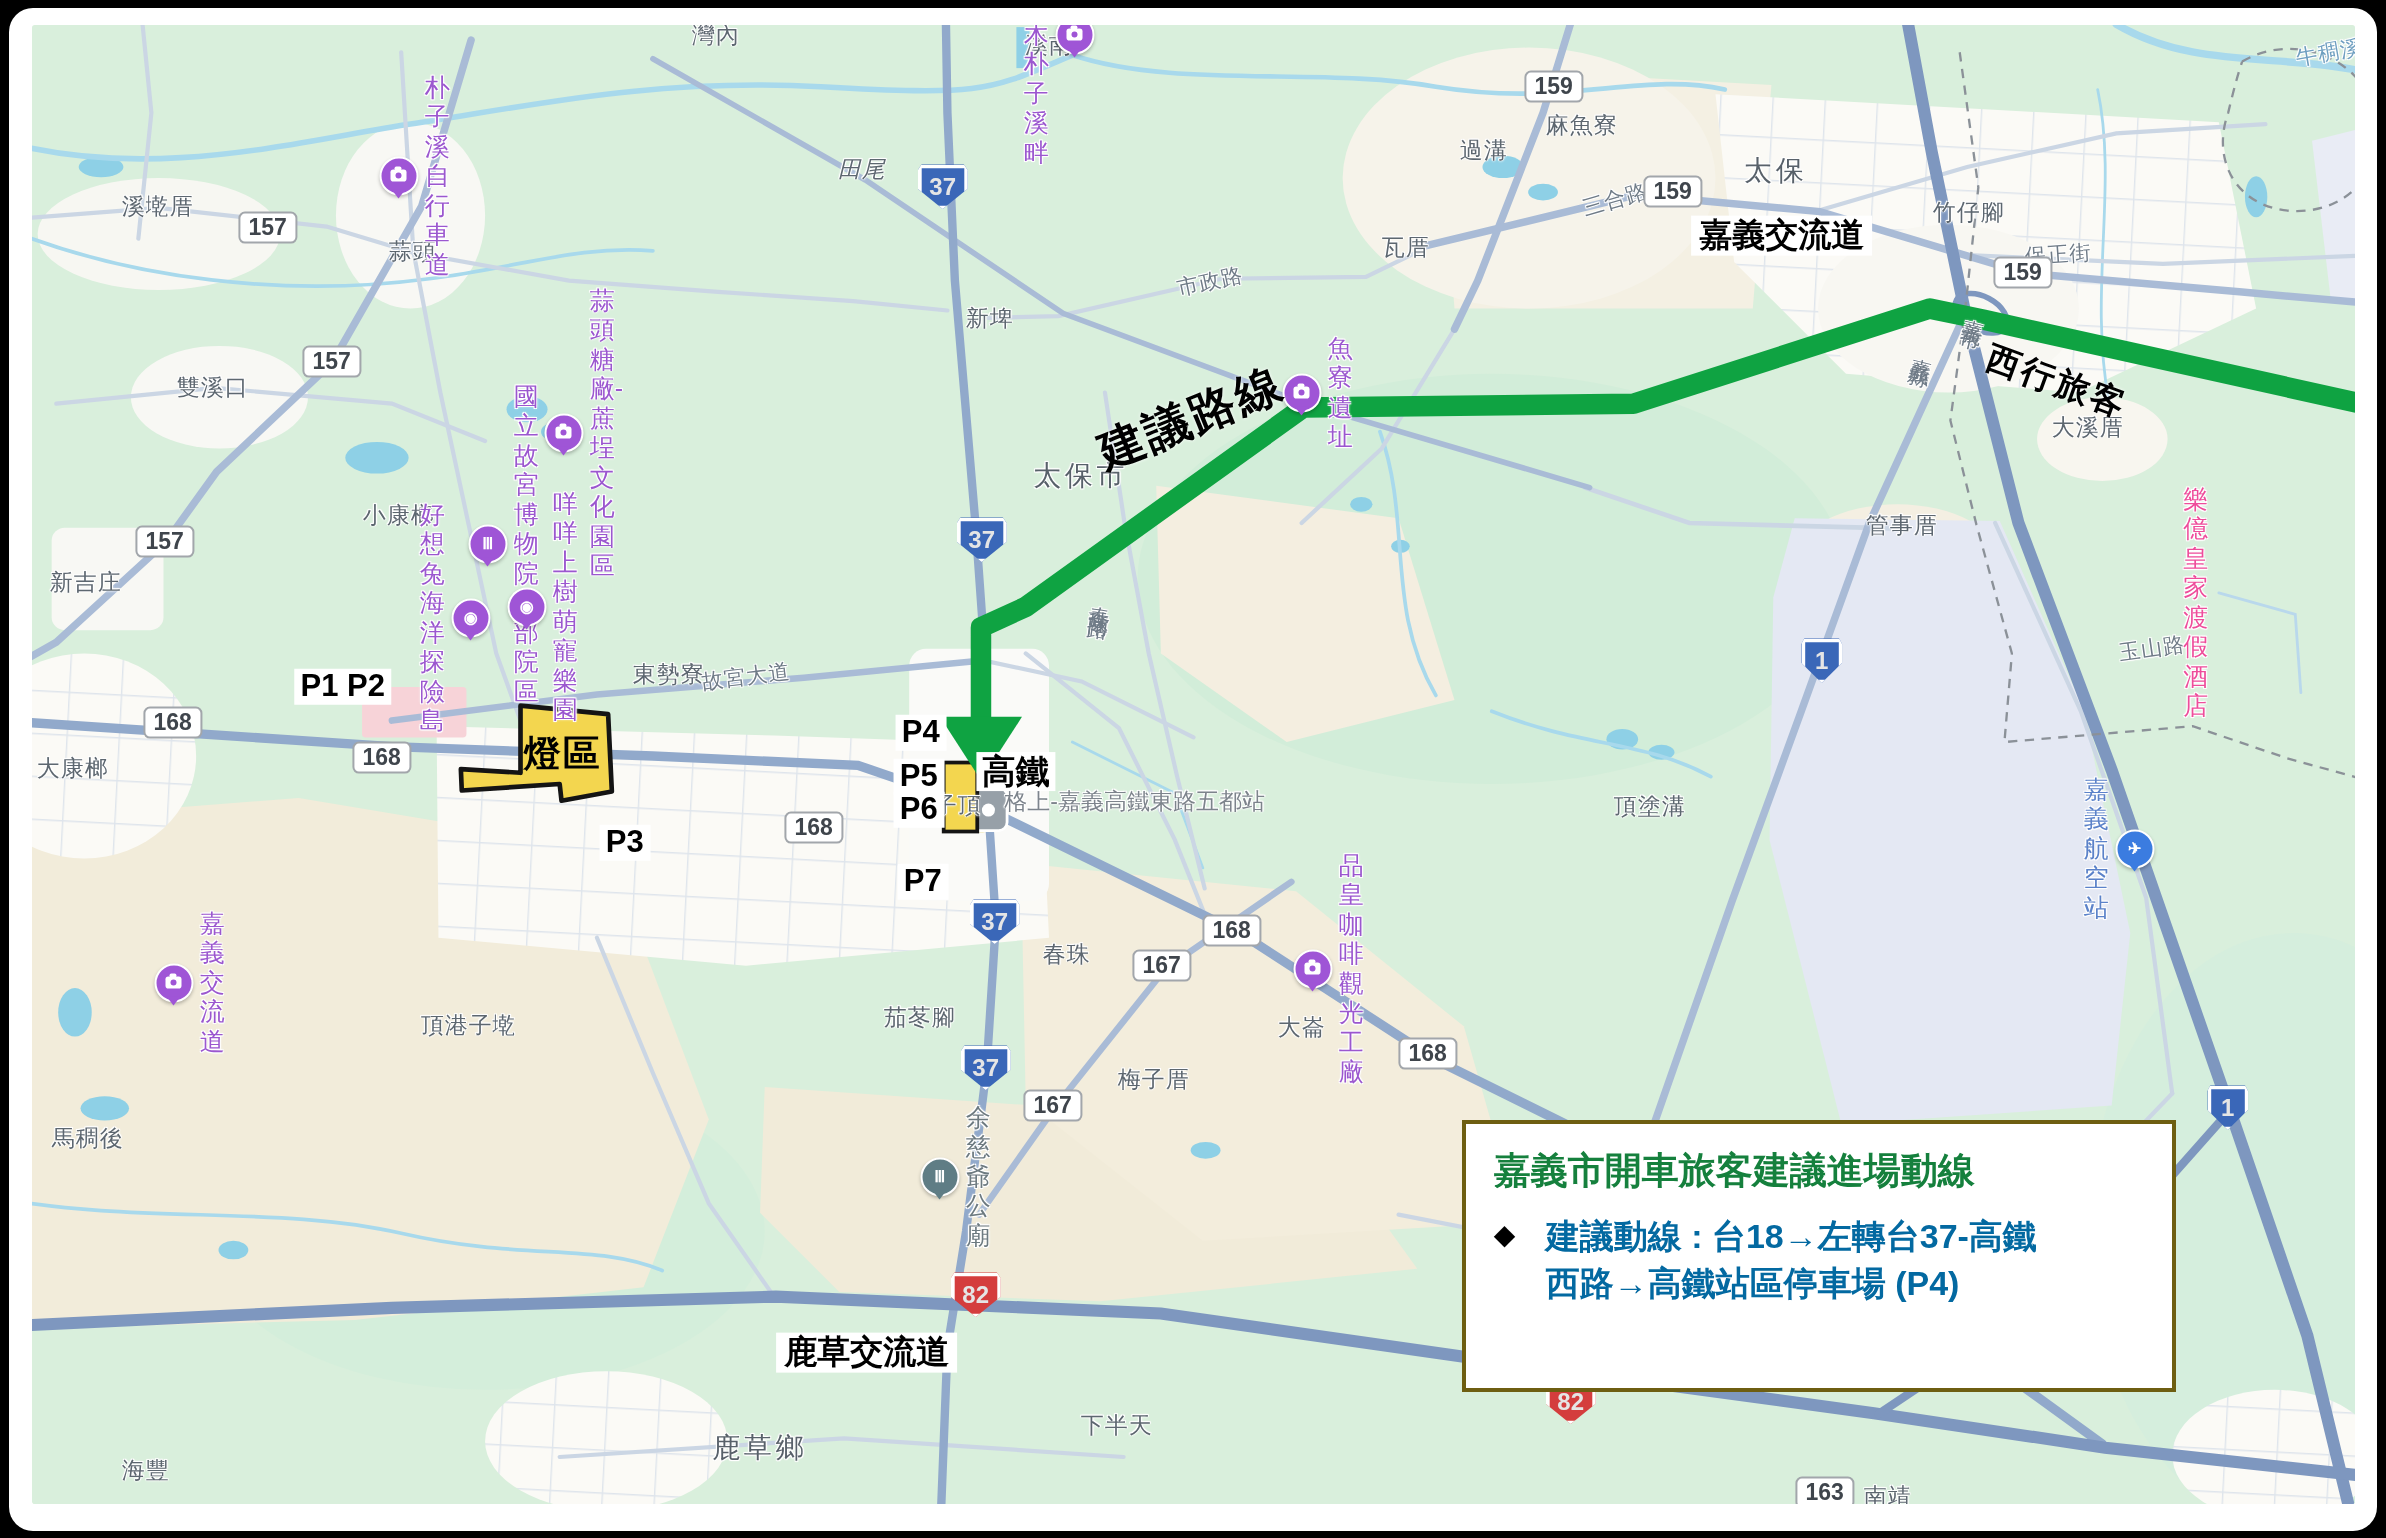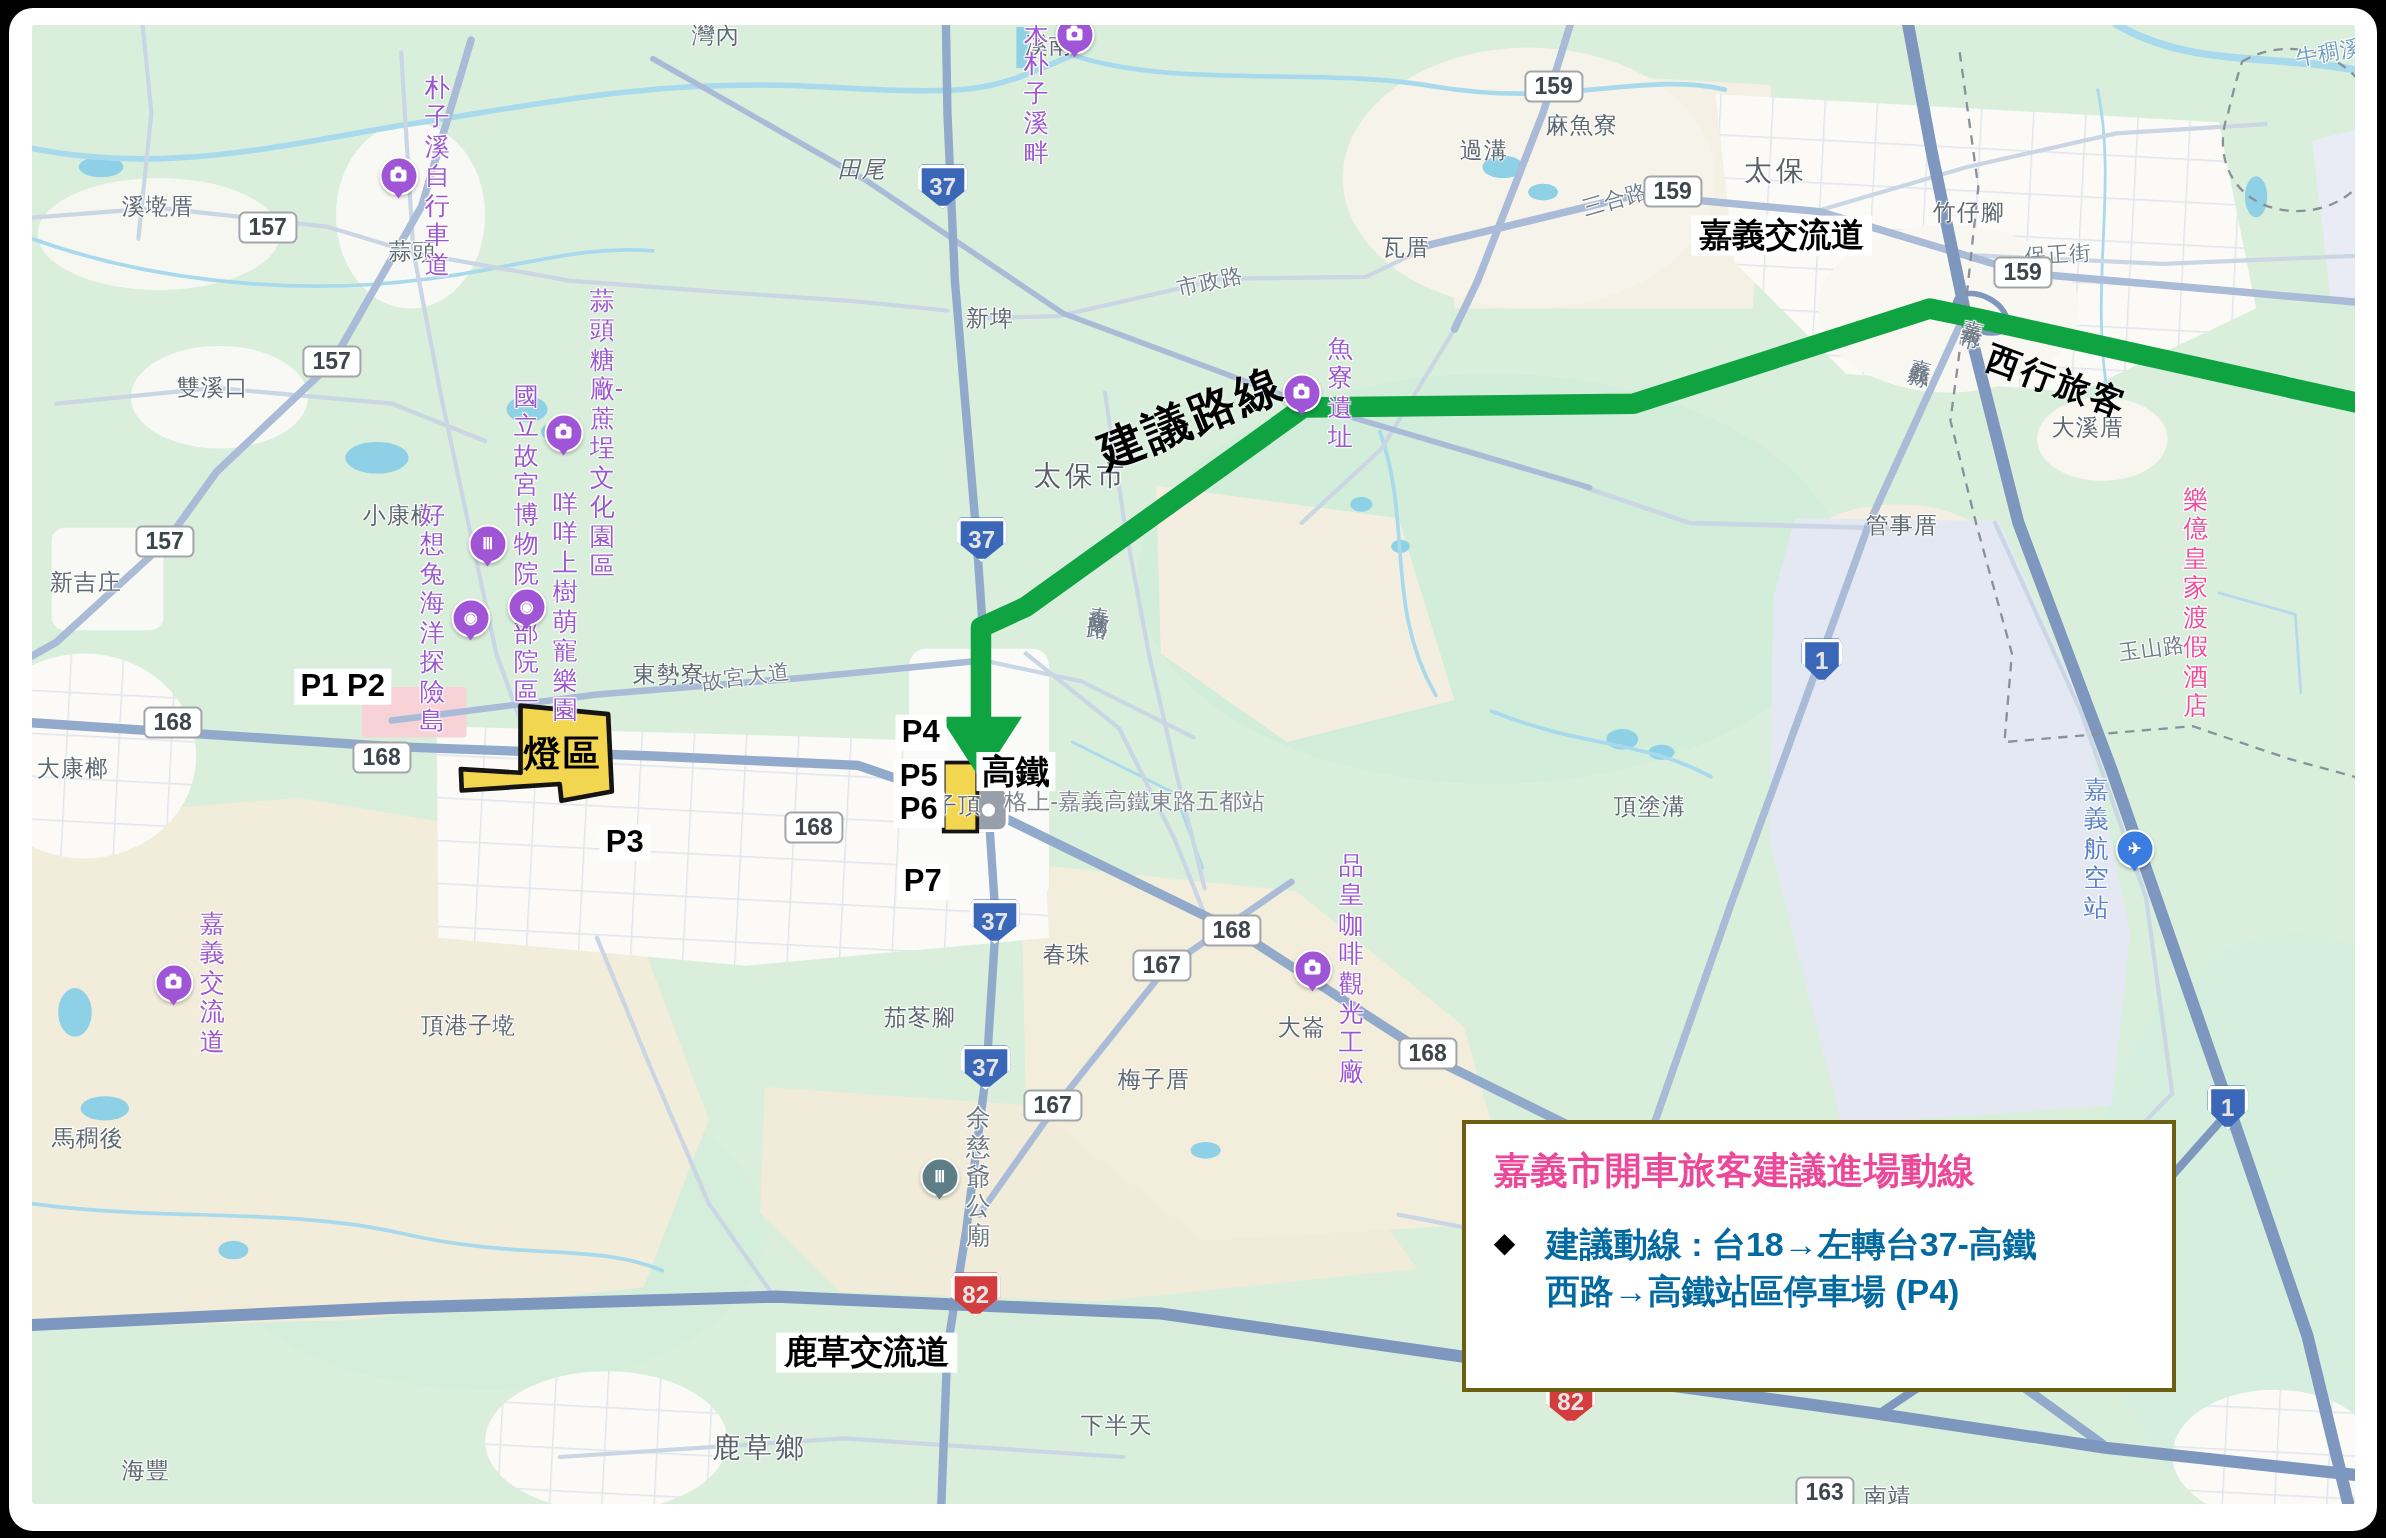--- a/index.html
+++ b/index.html
@@ -48,21 +48,21 @@
   .ann{position:absolute;transform:translate(-50%,-50%);color:#000;font-weight:800;white-space:nowrap;line-height:1.12;}
   .ann.p{font-size:31px;background:#fff;padding:0.9px 6.5px;}
   .ann.ic{font-size:33px;background:#fff;padding:1.9px 8.4px;}
   .ann.hsr{font-size:34px;background:#fff;padding:0.9px 5.6px;}
   .ann.zone{font-size:37px;letter-spacing:1.9px;}
   .ann.route{font-size:46px;letter-spacing:2.8px;text-shadow:0 0 3.7px #fff;}
   .ann.west{font-size:34px;letter-spacing:2.8px;text-shadow:0 0 3.7px #fff;}
   
   #infobox{position:absolute;left:1462px;top:1119px;width:714px;height:272px;background:#fff;
     border:4.7px solid #6e5e11;box-sizing:border-box;padding:22.4px 24px 0 28px;}
-  .ib-title{font-size:37px;font-weight:900;color:#ec4899;margin-bottom:25px;}
+  .ib-title{font-size:37px;font-weight:900;color:#15803d;margin-bottom:17px;}
   .ib-row{display:flex;align-items:flex-start;}
   .ib-diamond{font-size:28px;width:52px;padding-top:5.6px;color:#000;}
   .ib-text{font-size:34px;font-weight:700;color:#0369a1;line-height:1.4;}
 </style>
 </head>
 <body>
 
 <div id="slide">
   <div id="map">
     <div id="world">

